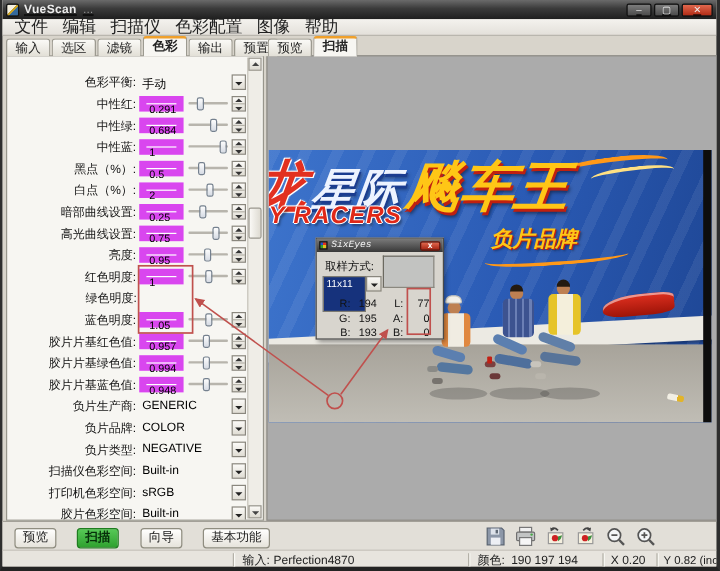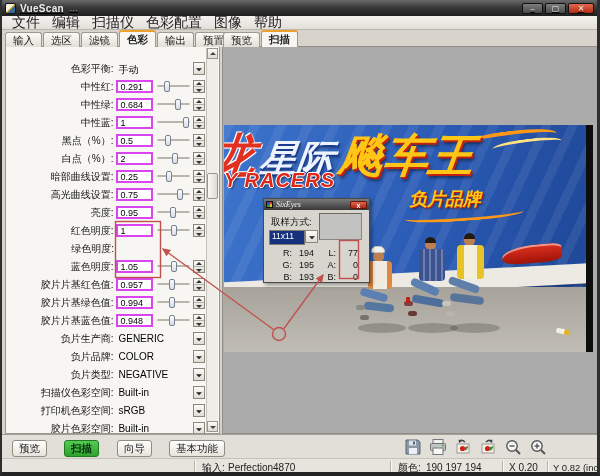--- a/index.html
+++ b/index.html
@@ -27,21 +27,21 @@
   .tab{height:15px;line-height:14px;padding:0 7px;font-size:10.5px;color:#222;margin-right:1px;margin-top:2px;
        background:linear-gradient(#FBFAF7,#E2DFD6);border:1px solid #9C9A90;border-bottom:none;border-radius:3px 3px 0 0;}
   .tab.active{margin-top:0;height:17px;background:#F7F6F2;border-top:2px solid #EFA02C;font-weight:bold;}
   
   .left-panel{position:absolute;left:3px;top:46px;width:215px;height:388px;background:#F7F6F2;
               border:1px solid #98968C;z-index:2;}
   .rows{position:absolute;left:1px;top:0;right:13px;bottom:0;overflow:hidden;padding-top:13px;}
   .row{height:18px;display:flex;align-items:center;}
   .row-label{width:110px;text-align:right;padding-right:3px;font-size:10px;color:#141414;white-space:nowrap;}
   .row-controls{position:relative;width:90px;height:16px;}
-  .num-box{position:absolute;left:0;top:1px;width:37px;height:13px;border:2px solid #d946ef;background:#fff;
+  .num-box{position:absolute;left:0;top:1px;width:37px;height:13px;border:6px solid #d946ef;background:#fff;
            font-size:9px;line-height:11px;padding-left:2px;color:#000;}
   .sel-value{position:absolute;left:2px;top:2px;font-size:10px;color:#000;white-space:nowrap;}
   .slider{position:absolute;left:41px;top:1px;width:33px;height:13px;}
   .slider .track{position:absolute;left:0;right:0;top:5px;height:2px;background:#EDEBE4;border:1px solid #B8B5AD;border-radius:2px;}
   .slider .thumb{position:absolute;top:1px;width:6px;height:11px;background:linear-gradient(#FDFDFD,#D6DBE4);
                  border:1px solid #75818F;border-radius:2px;}
   .spinner,.combo-btn{position:absolute;left:77px;top:1px;width:12px;height:13px;border:1px solid #8A877E;
            background:linear-gradient(#FBFAF7,#E0DDD4);display:flex;flex-direction:column;}
   .spin{flex:1;position:relative;}
   .spin.up::after,.spin.down::after,.combo-btn::after{content:"";position:absolute;left:50%;top:50%;border:3px solid transparent;}
@@ -85,26 +85,26 @@
   .c-torso{position:absolute;border-radius:4px;}
   .c-leg{position:absolute;height:8px;border-radius:4px;background:#5B7FB0;}
   .c-shoe{position:absolute;width:9px;height:5px;border-radius:3px;background:#8A8A86;}
   .debris{position:absolute;width:14px;height:5px;background:linear-gradient(90deg,#F2EFE4 0 60%,#E2B429 60%);border-radius:2px;transform:rotate(12deg);}
   .red-dot{position:absolute;width:4px;height:6px;background:#C32014;border-radius:1px;}
   
   .popup{position:absolute;left:261px;top:198px;width:107px;height:85px;background:#D8D5CE;border:1px solid #4a4a4a;
          box-shadow:2px 2px 4px rgba(0,0,0,.4);z-index:40;}
   .popup-titlebar{height:11px;background:linear-gradient(#7a7a7a,#383838);display:flex;align-items:center;padding:0 2px;}
   .popup-icon{width:7px;height:7px;margin-right:3px;background:conic-gradient(#E03020 0 25%,#E0C020 0 50%,#2FA12F 0 75%,#2050D0 0);border:1px solid #111;}
-  .popup-title{color:#F2F2F2;font-size:8px;font-style:italic;font-family:Liberation Serif, serif;}
+  .popup-title{color:#F2F2F2;font-size:8px;font-style:italic;font-family:Liberation Mono, monospace;}
   .popup-close{margin-left:auto;width:17px;height:8px;border-radius:2px;background:linear-gradient(#E2694F,#A62412);
                border:1px solid #6e1005;color:#fff;font-size:7px;line-height:7px;text-align:center;font-weight:bold;}
   .sample-label{position:absolute;left:7px;top:17px;font-size:9.5px;color:#111;}
   .sample-swatch{position:absolute;left:55px;top:14px;width:43px;height:27px;border:1px solid #8a887f;border-top-color:#6b6960;border-left-color:#6b6960;}
-  .sample-combo{position:absolute;left:5px;top:31px;width:36px;height:15px;background:#16327C;border:1px solid #7d7b72;}
+  .sample-combo{position:absolute;left:5px;top:31px;width:36px;height:30px;background:#16327C;border:1px solid #7d7b72;}
   .sample-combo span{color:#fff;font-size:8.5px;line-height:11px;padding-left:2px;display:block;}
   .sample-combo-btn{position:absolute;left:41px;top:31px;width:13px;height:13px;border:1px solid #8A877E;
                     background:linear-gradient(#FBFAF7,#DDDAD1);}
   .sample-combo-btn::after{content:"";position:absolute;left:50%;top:50%;border:3.5px solid transparent;border-top-color:#222;
                            border-bottom-width:0;transform:translate(-50%,-25%);}
   .val-row{position:absolute;font-size:9px;color:#111;height:12px;}
   .val-row .k{display:inline-block;width:14px;text-align:right;}
   .val-row .v{display:inline-block;width:22px;text-align:right;}
   
   .bottombar{position:absolute;left:0;top:434px;width:100%;height:24px;background:#E2DFD8;border-top:1px solid #A3A098;}

